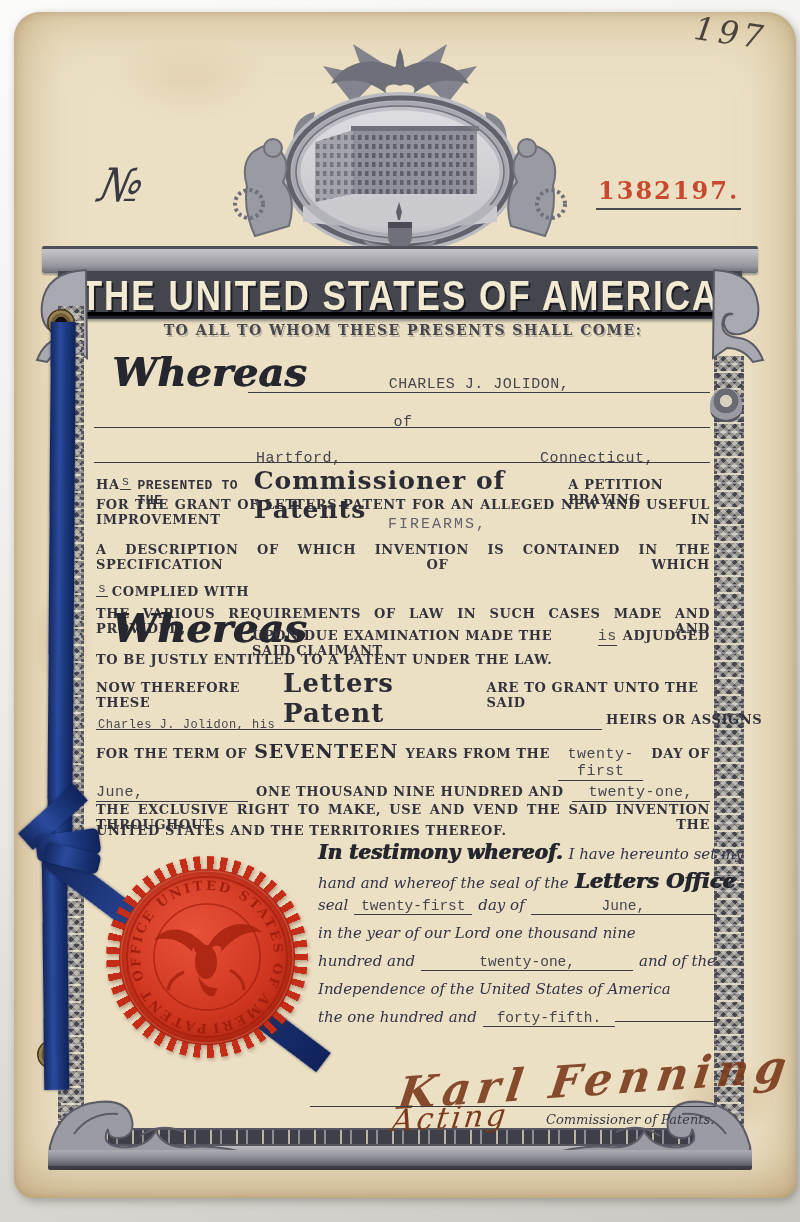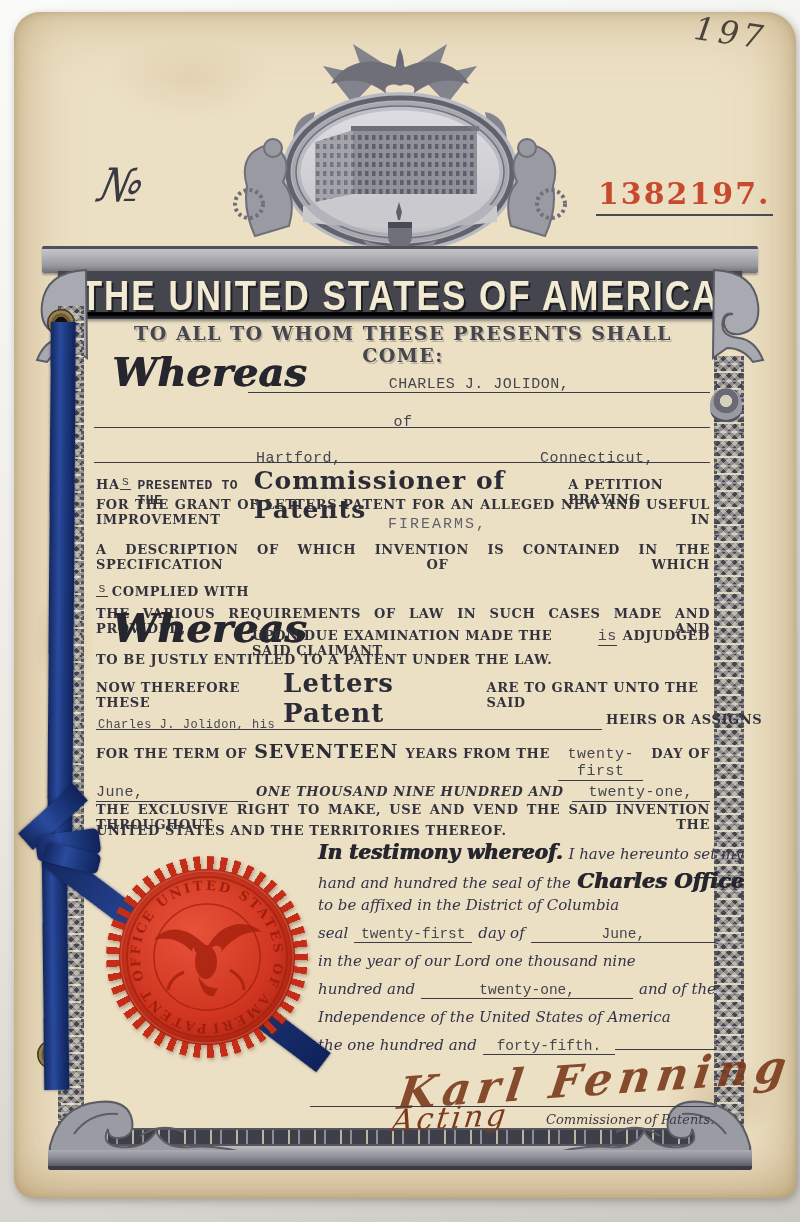--- a/index.html
+++ b/index.html
@@ -22,32 +22,32 @@
   .fill{border-bottom:1.5px solid #3c3c46;text-align:center;}
   .abs{position:absolute;}
   .row{position:absolute;display:flex;align-items:baseline;}
   .just{text-align:justify;text-align-last:justify;}
   
   .hand197{position:absolute;left:694px;top:14px;font-family:"DejaVu Serif",serif;font-style:italic;
     font-size:32px;color:#4a453c;transform:rotate(8deg);letter-spacing:4px;}
   .noLabel{position:absolute;left:100px;top:158px;font-family:"DejaVu Serif",serif;font-style:italic;
     font-size:46px;color:#3a3a44;transform:skewX(-12deg);}
   .patentNumber{position:absolute;left:596px;top:176px;font-family:"DejaVu Serif",serif;font-weight:bold;
-    font-size:30px;color:#c84a2e;letter-spacing:2px;border-bottom:2px solid #4a4a52;padding:0 2px 3px 2px;}
+    font-size:24px;color:#c84a2e;letter-spacing:2px;border-bottom:2px solid #4a4a52;padding:0 2px 3px 2px;}
   
   .cornice{position:absolute;left:42px;top:246px;width:716px;height:24px;
     background:linear-gradient(180deg,#c6c6ca,#97979e 70%,#6e6e77);border-top:3px solid #50505a;
     border-radius:2px;box-shadow:0 2px 2px rgba(60,60,70,.4);}
   .band{position:absolute;left:58px;top:271px;width:684px;height:48px;background:#45454e;
     display:flex;align-items:center;justify-content:center;box-shadow:0 2px 3px rgba(50,50,60,.5);text-decoration:underline;}
   .band span{font-family:"Liberation Sans",sans-serif;font-weight:bold;font-size:35px;color:#f3ead2;
     letter-spacing:2px;transform:scaleY(1.22);white-space:nowrap;
     text-shadow:2px 2px 0 #1e1e26;}
   .salutation{position:absolute;left:96px;top:322px;width:614px;text-align:center;
-    font-family:"DejaVu Serif",serif;font-weight:bold;font-size:19px;color:#46464f;letter-spacing:1.5px;
+    font-family:"DejaVu Serif",serif;font-weight:bold;font-size:14px;color:#46464f;letter-spacing:1.5px;
     text-shadow:1.5px 1.5px 0 rgba(70,70,80,.30);}
   .colpat{position:absolute;background:
     repeating-linear-gradient(45deg,rgba(240,234,215,.45) 0 4px,rgba(0,0,0,0) 4px 8px),
     repeating-linear-gradient(-45deg,rgba(240,234,215,.45) 0 4px,rgba(0,0,0,0) 4px 8px),
     repeating-linear-gradient(180deg,#45454f 0 7px,#8d8d96 7px 9px,#45454f 9px 15px,#cdc7b4 15px 17px);
     border-left:3px dotted #55555f;border-right:3px dotted #55555f;}
   .leftCol{left:58px;top:306px;width:20px;height:824px;}
   .rightCol{left:714px;top:356px;width:24px;height:774px;}
   .capital{position:absolute;left:710px;top:388px;width:32px;height:34px;border-radius:50% 50% 40% 40%;
     background:radial-gradient(circle at 50% 38%,#d6d0bd 0 22%,#6a6a74 24% 46%,#9a9aa2 48% 70%,#55555f 72%);}
@@ -234,37 +234,34 @@
 
   <div class="row" style="left:96px;top:740px;width:614px;">
     <span class="sc">FOR THE TERM OF</span>
     <span class="bigword seventeen" style="margin:0 7px;">SEVENTEEN</span>
     <span class="sc">YEARS FROM THE</span>
     <span class="fill mono" style="flex:1;margin:0 8px;">twenty-first</span>
     <span class="sc">DAY OF</span>
   </div>
   <div class="row" style="left:96px;top:772px;width:614px;">
     <span class="fill mono" style="width:152px;text-align:left;">June,</span>
-    <span class="sc" style="margin:0 8px;font-style:italic;">ONE THOUSAND NINE HUNDRED AND</span>
+    <span class="sc" style="margin:0 8px;">ONE THOUSAND NINE HUNDRED AND</span>
     <span class="fill mono" style="flex:1;">twenty-one,</span>
   </div>
   <div class="abs sc just" style="left:96px;top:802px;width:614px;">THE EXCLUSIVE RIGHT TO MAKE, USE AND VEND THE SAID INVENTION THROUGHOUT THE</div>
   <div class="abs sc" style="left:96px;top:823px;">UNITED STATES AND THE TERRITORIES THEREOF.</div>
 
   <div class="testimony">
     <div class="tline">
       <span class="bl tlead">In testimony whereof.</span>
       <span class="script">I have hereunto set my</span>
     </div>
     <div class="tline">
-      <span class="script">hand and hundred the seal of the</span>
-      <span class="bl" style="font-size:21px;margin-left:6px;">Charles Office</span>
-    </div>
-    <div class="tline">
-      <span class="script">to be affixed in the District of Columbia</span>
+      <span class="script">hand and whereof the seal of the</span>
+      <span class="bl" style="font-size:21px;margin-left:6px;">Letters Office</span>
     </div>
     <div class="tline">
       <span class="script">seal</span>
       <span class="fill tmono" style="width:118px;margin:0 6px;">twenty-first</span>
       <span class="script">day of</span>
       <span class="fill tmono" style="flex:1;margin-left:6px;">June,</span>
     </div>
     <div class="tline">
       <span class="script">in the year of our Lord one thousand nine</span>
     </div>

